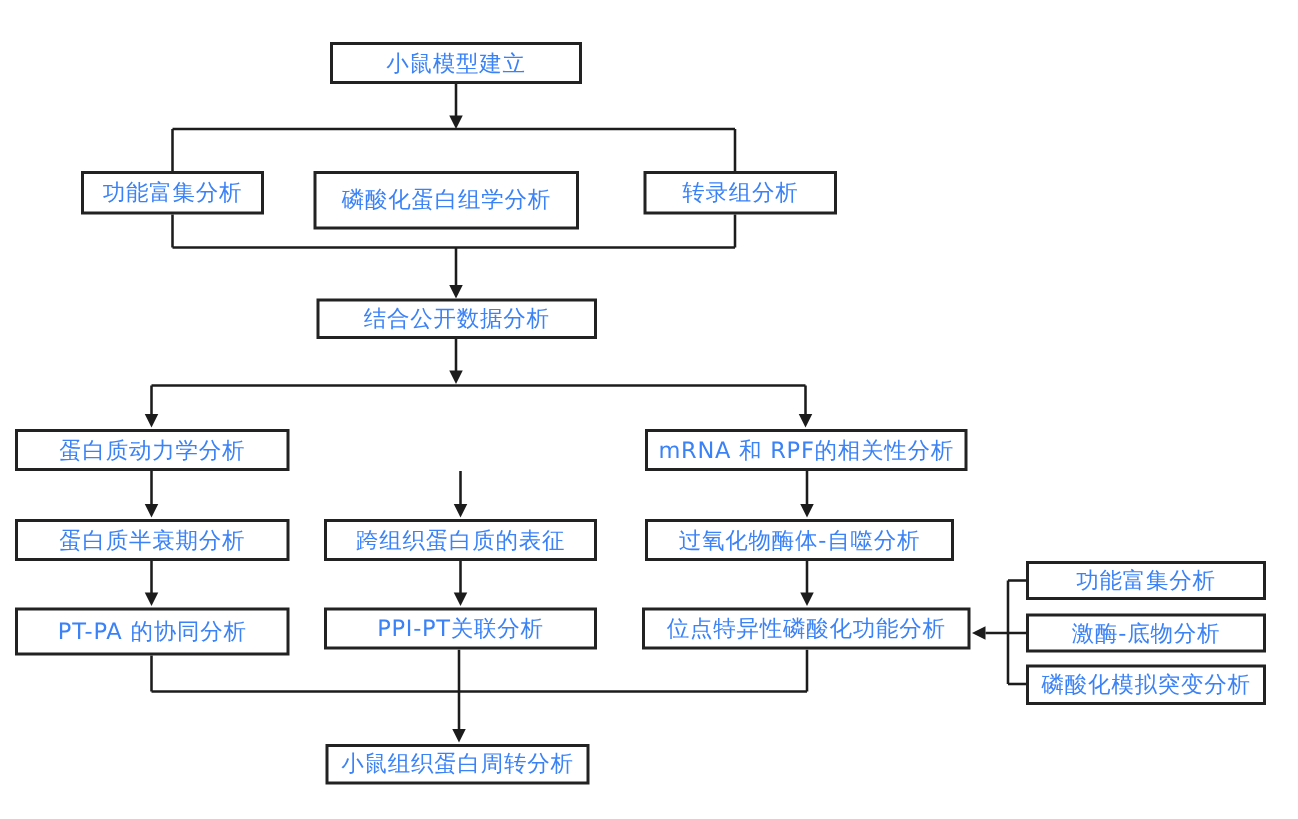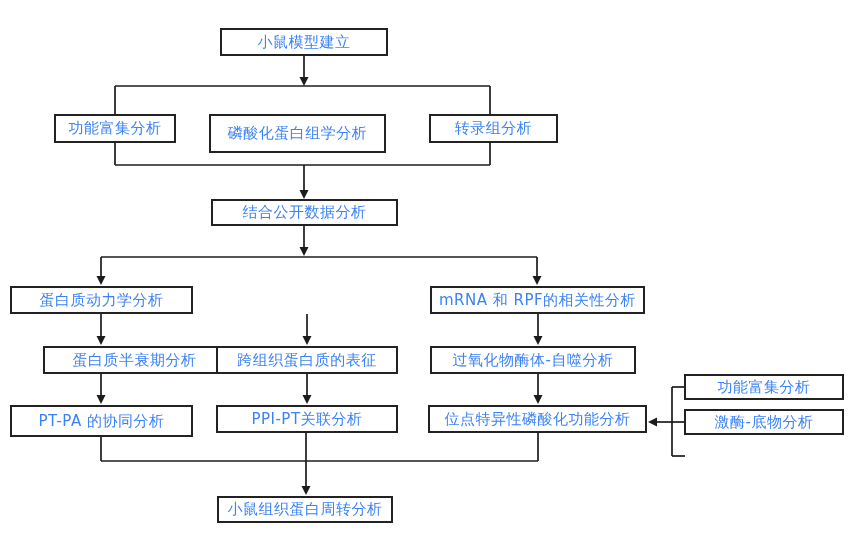--- a/index.html
+++ b/index.html
@@ -126,32 +126,33 @@
 
   <div class="node" style="left:429px; top:114px; width:129px; height:29px;">转录组分析</div>
 
   <div class="node" style="left:211px; top:199px; width:187px; height:27px;text-align:right;">结合公开数据分析</div>
 
   <div class="node" style="left:10px;  top:286px; width:183px; height:28px;">蛋白质动力学分析</div>
 
 
   <div class="node" style="left:430px; top:286px; width:215px; height:28px;">mRNA 和 RPF的相关性分析</div>
 
-  <div class="node" style="left:10px;  top:346px; width:183px; height:28px;margin-left:33px;">蛋白质半衰期分析</div>
+  <div class="node" style="left:10px;  top:346px; width:183px; height:28px;">蛋白质半衰期分析</div>
 
   <div class="node" style="left:216px; top:346px; width:182px; height:28px;">跨组织蛋白质的表征</div>
 
   <div class="node" style="left:430px; top:346px; width:206px; height:28px;">过氧化物酶体-自噬分析</div>
 
   <div class="node" style="left:10px;  top:405px; width:183px; height:32px;">PT-PA 的协同分析</div>
 
   <div class="node" style="left:216px; top:405px; width:182px; height:28px;">PPI-PT关联分析</div>
 
   <div class="node" style="left:428px; top:405px; width:219px; height:28px;">位点特异性磷酸化功能分析</div>
 
   <div class="node" style="left:684px; top:374px; width:160px; height:26px;">功能富集分析</div>
 
   <div class="node" style="left:684px; top:409px; width:160px; height:26px;">激酶-底物分析</div>
 
+  <div class="node" style="left:684px; top:443px; width:160px; height:27px;">磷酸化模拟突变分析</div>
 
   <div class="node" style="left:217px; top:496px; width:176px; height:27px;">小鼠组织蛋白周转分析</div>
 
 </div>
 
 </body></html>

